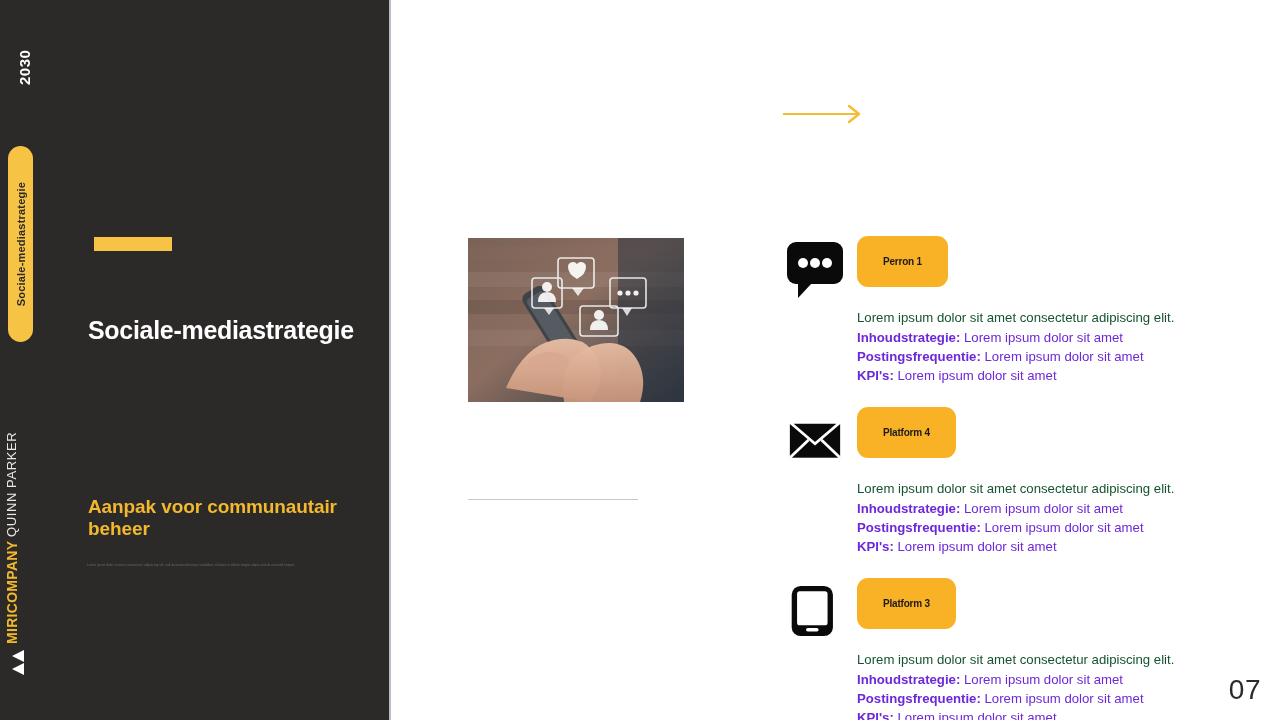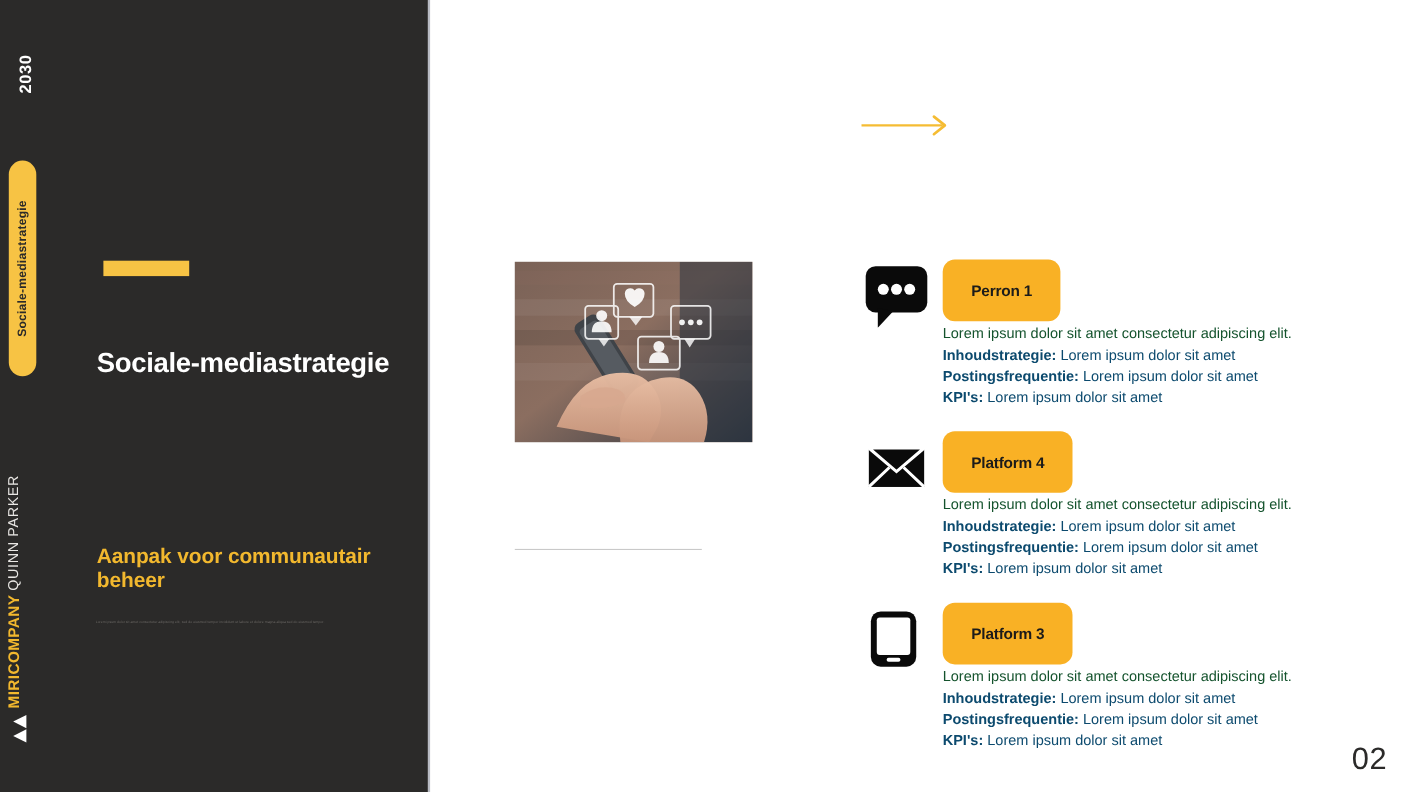--- a/index.html
+++ b/index.html
@@ -84,28 +84,28 @@
 
   .blocks{position:absolute;left:786px;top:236px;width:420px;}
   .block{position:relative;margin-bottom:22px;min-height:110px;}
   .block-icon{
     position:absolute;left:0;top:4px;width:58px;height:58px;
     display:flex;align-items:center;justify-content:center;
   }
   .block-body{margin-left:71px;}
   .badge{
     display:inline-block;background:#f9b125;color:#1c1b1a;
-    font-size:14px;font-weight:700;letter-spacing:-.2px;
-    padding:20px 26px;border-radius:11px;margin-bottom:1px;
+    font-size:10px;font-weight:700;letter-spacing:-.2px;
+    padding:20px 26px;border-radius:11px;margin-bottom:21px;
   }
   .block-desc{
     color:#14532d;font-size:13.2px;line-height:1.44;margin:0 0 1px 0;
   }
   .block-line{
-    color:#0c4a6e;font-size:13.2px;line-height:1.44;margin:0;
+    color:#6d28d9;font-size:13.2px;line-height:1.44;margin:0;
   }
   .block-line b{font-weight:700;}
 
   .page-num{
     position:absolute;right:19px;bottom:14px;
     color:#2b2a29;font-size:28px;font-weight:400;letter-spacing:.5px;
   }
 </style>
 </head>
 <body>
@@ -253,15 +253,15 @@
         <div class="badge">Platform 3</div>
         <p class="block-desc">Lorem ipsum dolor sit amet consectetur adipiscing elit.</p>
         <p class="block-line"><b>Inhoudstrategie:</b> <span>Lorem ipsum dolor sit amet</span></p>
         <p class="block-line"><b>Postingsfrequentie:</b> <span>Lorem ipsum dolor sit amet</span></p>
         <p class="block-line"><b>KPI's:</b> <span>Lorem ipsum dolor sit amet</span></p>
       </div>
     </div>
 
   </div>
 
-  <div class="page-num">02</div>
+  <div class="page-num">07</div>
 
 </div>
 
 </body></html>

